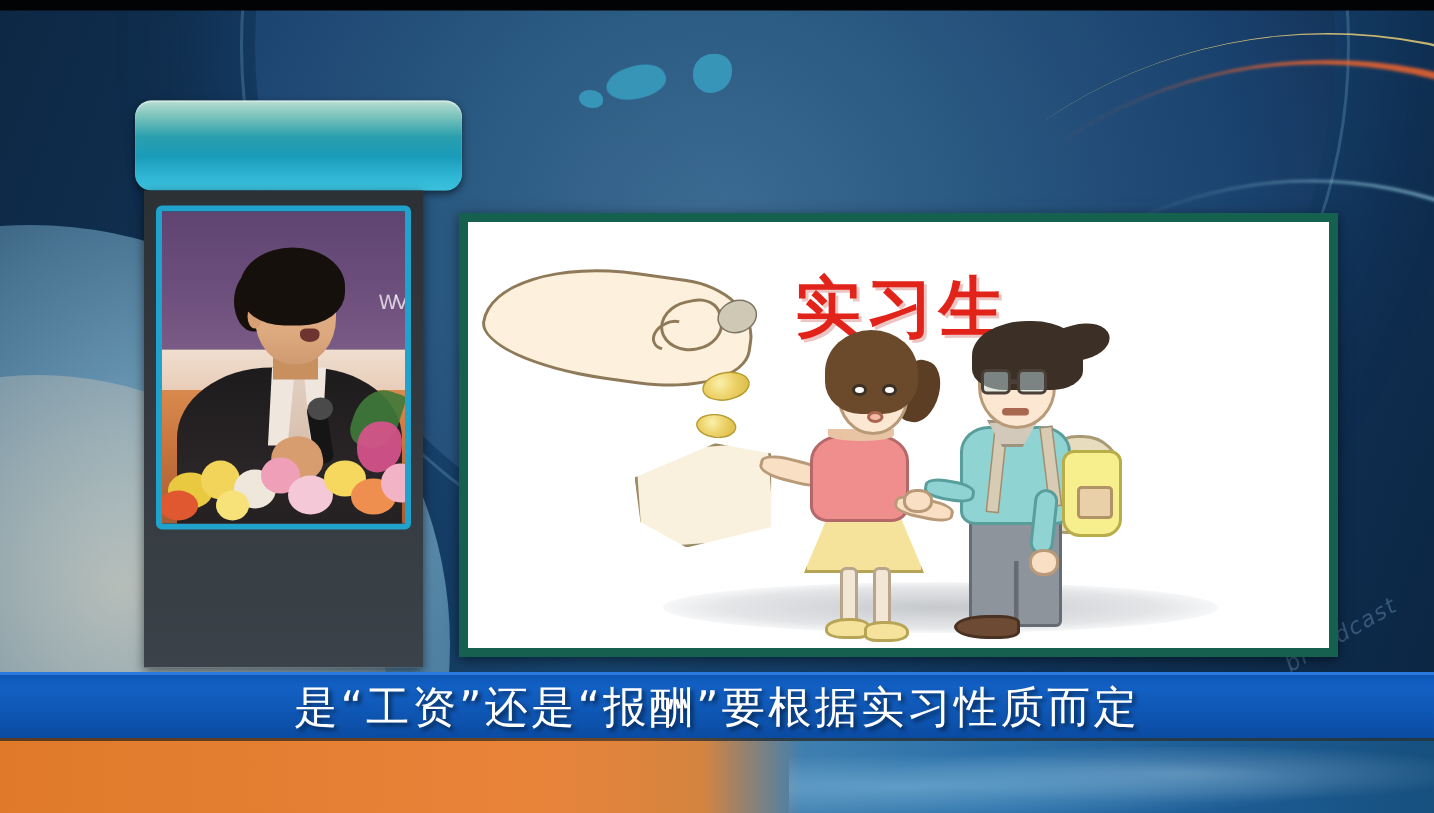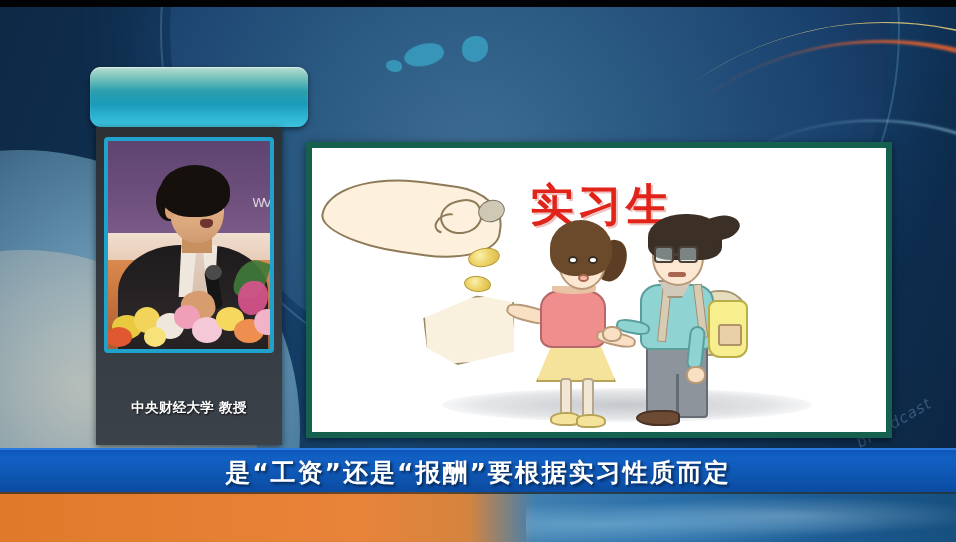--- a/index.html
+++ b/index.html
@@ -326,21 +326,21 @@
   }
 
   
   .lower-third {
     position:absolute; left:0; bottom:48px; width:100%; height:46px;
     background:linear-gradient(180deg,#0d56b8 0%,#1260c4 18%,#0f57b4 55%,#0a4aa0 100%);
     border-top:2px solid #2a7ae0;
     display:flex; align-items:center; justify-content:center;
   }
   .lt-text {
-    color:#ffffff; font-size:25px; font-weight:bold; letter-spacing:2px;
+    color:#ffffff; font-size:29px; font-weight:normal; letter-spacing:2px;
     text-shadow:2px 2px 3px rgba(0,0,0,.55);
     white-space:nowrap;
   }
 </style>
 </head>
 <body>
 
 <div id="stage">
 
   <div class="bg-base"></div>
@@ -394,21 +394,20 @@
           <div class="fl" style="left:48px; top:12px; width:28px; height:26px; background:#f0e7dc;"></div>
           <div class="fl" style="left:66px; top:4px;  width:26px; height:24px; background:#ef9fb8;"></div>
           <div class="fl" style="left:84px; top:16px; width:30px; height:26px; background:#f5c8d8;"></div>
           <div class="fl" style="left:108px;top:6px;  width:28px; height:24px; background:#f6d85e;"></div>
           <div class="fl" style="left:126px;top:18px; width:30px; height:24px; background:#ee8f50;"></div>
           <div class="fl" style="left:146px;top:8px;  width:26px; height:26px; background:#f2b3c6;"></div>
           <div class="fl" style="left:36px; top:26px; width:22px; height:20px; background:#f7e27a;"></div>
         </div>
       </div>
     </div>
-    <div class="pl-sub1">中央财经大学 教授</div>
   </div>
 
   <div class="illus-panel">
     <div class="illus-inner">
 
       <div class="red-title">实习生</div>
 
       <div class="ground-shadow"></div>
 
       <div class="hand"></div>

